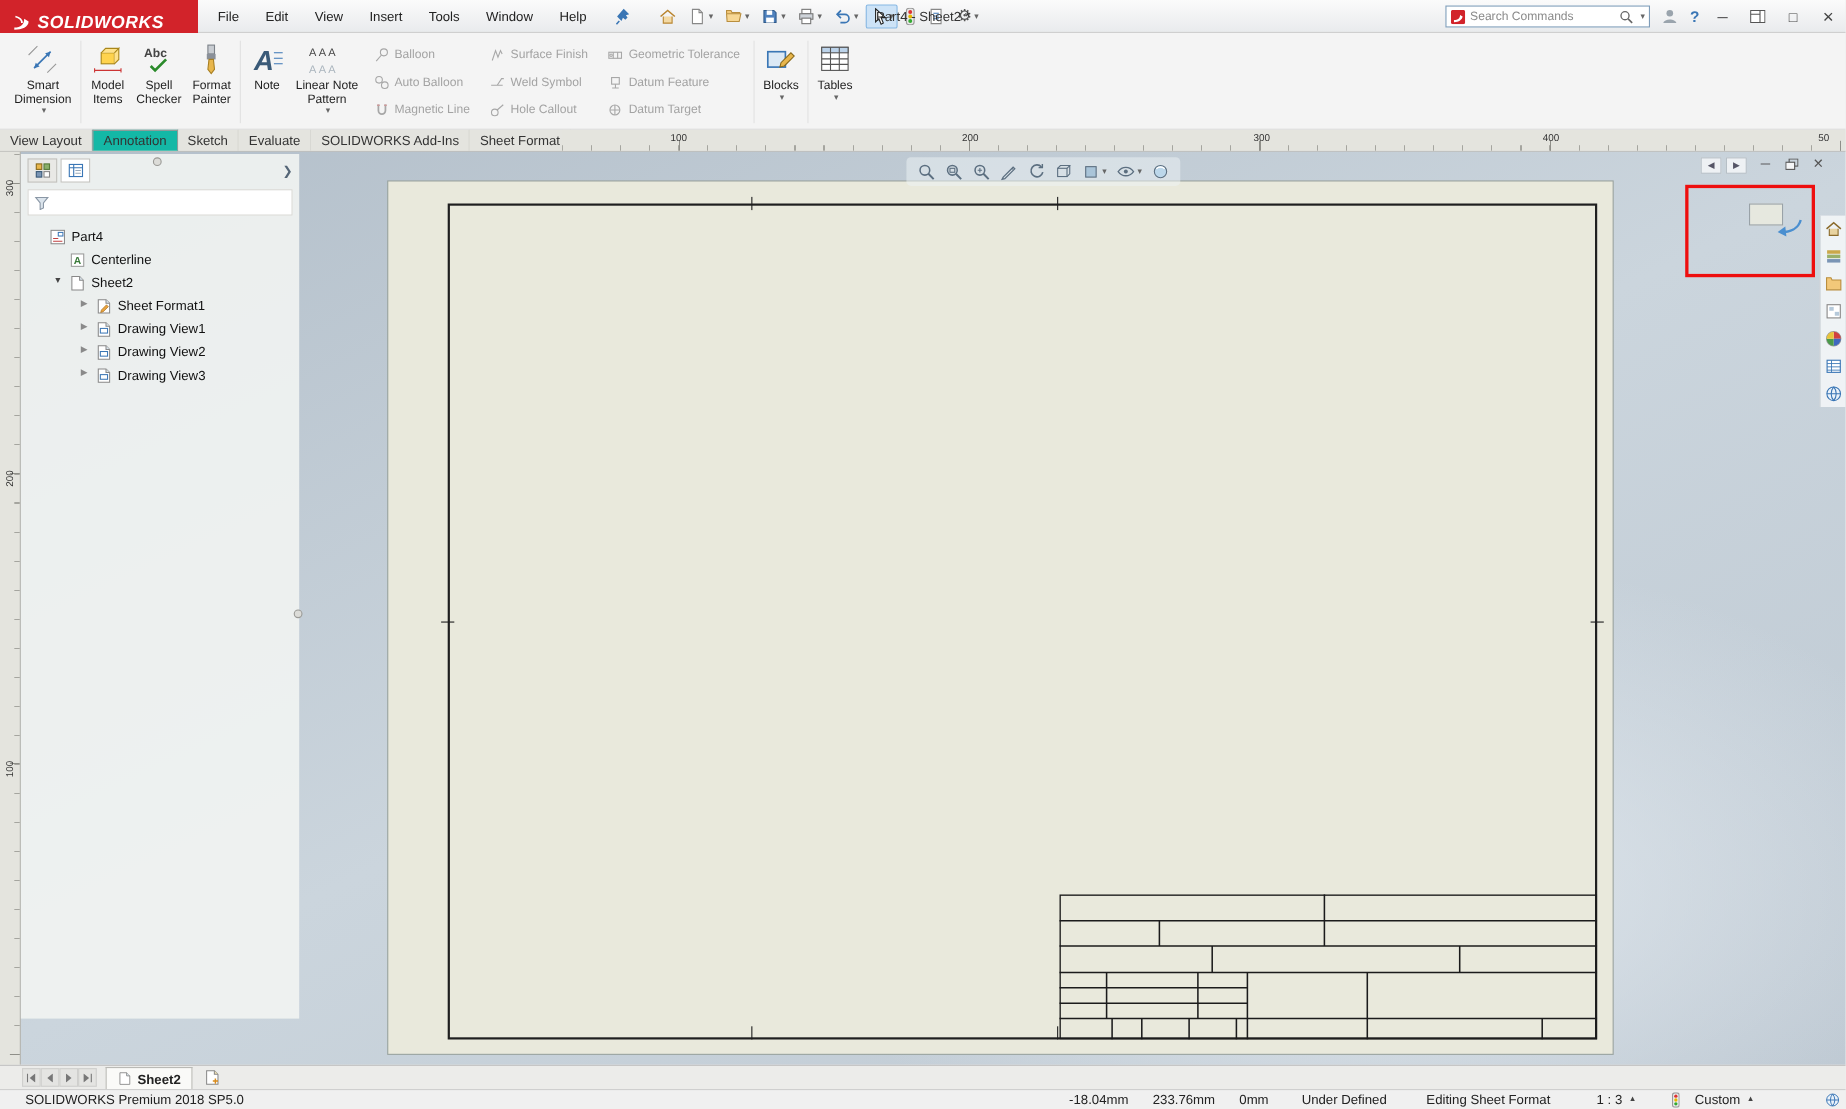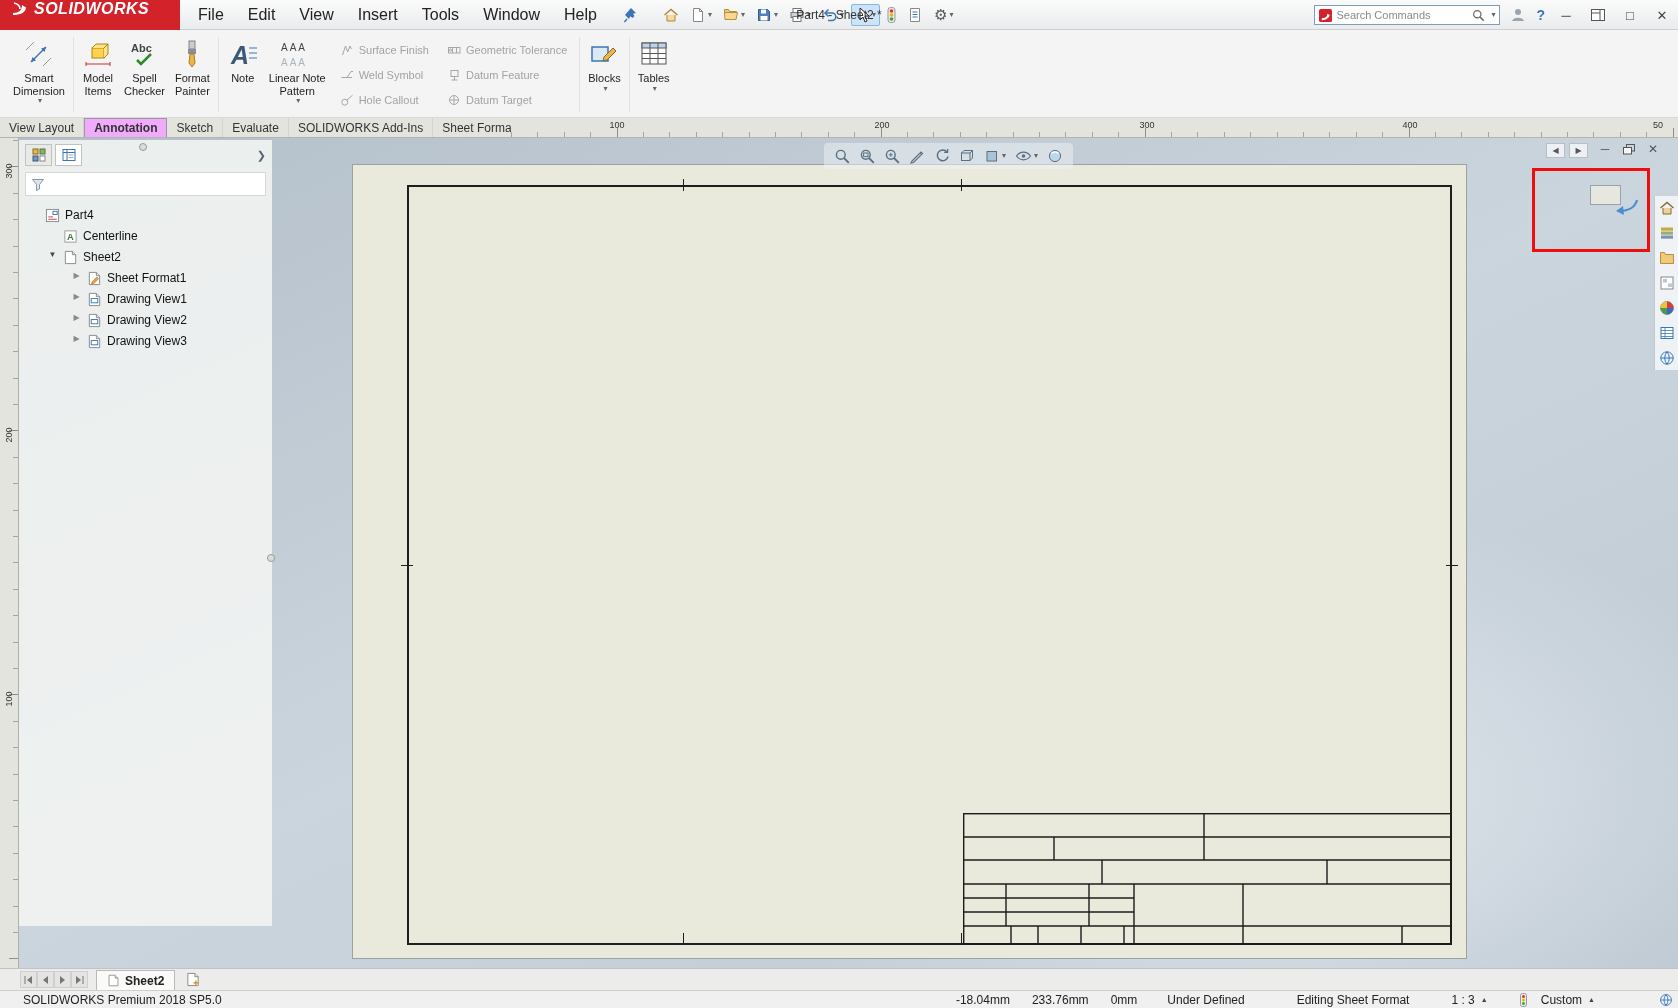--- a/index.html
+++ b/index.html
@@ -1,24 +1,24 @@
 <!DOCTYPE html>
 <html><head>
 <meta charset="utf-8">
 <style>
 *{margin:0;padding:0;box-sizing:border-box}
 body{width:1678px;height:1008px;font-family:"Liberation Sans",sans-serif;font-size:12px;color:#333;background:#fff;overflow:hidden}
 #root{position:relative;width:1678px;height:1008px;overflow:hidden;background:#e8e8e8}
 svg{display:block}
 
 .titlebar{position:absolute;left:0;top:0;width:100%;height:30px;background:linear-gradient(#fbfbfb,#e9ebed);border-bottom:1px solid #cfcfcf;display:flex;align-items:center}
-.logo{width:180px;height:30px;background:#d2232a;color:#fff;display:flex;align-items:flex-start;padding-left:10px;gap:6px;flex:0 0 auto}
+.logo{width:180px;height:30px;background:#d2232a;color:#fff;display:flex;align-items:flex-end;padding-left:10px;gap:6px;flex:0 0 auto}
 .logo .brand{font-size:16px;font-weight:bold;font-style:italic;letter-spacing:.5px}
 .menus{display:flex;margin-left:6px}
-.menus span{padding:0 12px;font-size:16px;color:#222;line-height:30px}
+.menus span{padding:0 12px;font-size:12px;color:#222;line-height:30px}
 .pin{margin-left:14px}
 .qat{display:flex;align-items:center;margin-left:22px;gap:3px}
 .qbtn{display:flex;align-items:center;padding:2px 3px;border:1px solid transparent;border-radius:2px}
 .qbtn.pressed{background:#cde3f7;border:1px solid #86b7e3}
 .dd{font-size:8px;color:#666;margin-left:2px;line-height:1}
 .gear{font-size:15px;color:#555;line-height:1}
 .tb-title{position:absolute;left:50%;top:0;transform:translateX(-50%);line-height:30px;color:#333;font-size:12px;white-space:nowrap}
 .tb-right{position:absolute;right:5px;top:0;height:30px;display:flex;align-items:center;gap:10px}
 .searchbox{width:186px;height:20px;background:#fff;border:1px solid #7f9db9;display:flex;align-items:center;padding:0 4px;gap:4px}
 .searchbox input{flex:1;min-width:0;border:none;outline:none;font-size:11px;color:#777;font-family:inherit;background:transparent}
@@ -29,21 +29,21 @@
 .ribbon{position:absolute;left:0;top:30px;width:100%;height:88px;background:#f4f4f4;border-bottom:1px solid #d9d9d9;display:flex;align-items:stretch;padding:3px 2px 1px 8px}
 .rlarge{display:flex;flex-direction:column;align-items:center;padding:3px 5px 0;text-align:center;font-size:11px;line-height:1.15;color:#1e1e1e}
 .ric{height:36px;display:flex;align-items:center}
 .rcol{display:flex;flex-direction:column;justify-content:space-between;padding:8px 9px}
 .rsmall{display:flex;align-items:center;gap:5px;font-size:11px;color:#1e1e1e;height:17px;white-space:nowrap}
 .rsmall.dis{color:#a3a3a3}
 .rsep{width:1px;background:#e1e1e1;margin:4px 3px}
 
 .tabrow{position:relative;position:absolute;left:0;top:118px;width:100%;height:20px;background:#ecece8;border-bottom:1px solid #b4b4b0;display:flex}
 .tab{padding:0 9px;display:flex;align-items:center;font-size:12px;color:#333;border-right:1px solid #d5d5d0;background:#e4e4df;white-space:nowrap}
-.tab.active{background:#f0abfc;font-weight:bold;border:1px solid #9a9a9a;border-bottom:none}
+.tab.active{background:#14b8a6;font-weight:normal;border:1px solid #9a9a9a;border-bottom:none}
 .hruler{position:absolute;left:511px;right:0;top:0;bottom:0;background-color:#e4e4de;
  background-image:repeating-linear-gradient(90deg,#8f8f89 0 1px,transparent 1px 264px),repeating-linear-gradient(90deg,#a5a59f 0 1px,transparent 1px 26.4px);
  background-size:100% 9px,100% 5px;background-position:106px bottom,0.4px bottom;background-repeat:no-repeat,no-repeat}
 .hruler span{position:absolute;top:2px;font-size:9px;color:#333;transform:translateX(-50%)}
 .vruler{position:absolute;left:0;top:138px;width:19px;height:830px;background-color:#e4e4de;border-right:1px solid #b0b0aa;
  background-image:repeating-linear-gradient(180deg,#8f8f89 0 1px,transparent 1px 264px),repeating-linear-gradient(180deg,#a5a59f 0 1px,transparent 1px 26.4px);
  background-size:9px 100%,5px 100%;background-position:right 28px,right 1.6px;background-repeat:no-repeat,no-repeat}
 .vruler span{position:absolute;left:1px;font-size:9px;color:#333;transform:rotate(-90deg)}
 
 .canvas{position:absolute;left:19px;top:138px;width:1659px;height:830px;overflow:hidden;
@@ -270,20 +270,43 @@
     <div class="rlarge">
       <span class="ric">
           <svg width="36" height="30" viewBox="0 0 36 30">
             <text x="2" y="12" font-size="10" fill="#444" letter-spacing="2">AAA</text>
             <text x="2" y="27" font-size="10" fill="#a9b4bd" letter-spacing="2">AAA</text>
           </svg>
         </span>
       <span>Linear Note</span>
       <span>Pattern</span>
       <span class="dd">▾</span>
+    </div>
+    <div class="rcol">
+      <div class="rsmall dis">
+          <svg width="14" height="14" viewBox="0 0 14 14">
+            <circle cx="9" cy="4.6" r="3.2" fill="none" stroke="#a7a7a7"></circle>
+            <path d="M6.8 7L2 12.5" stroke="#a7a7a7"></path>
+          </svg>
+          <span>Balloon</span>
+        </div>
+      <div class="rsmall dis">
+          <svg width="14" height="14" viewBox="0 0 14 14">
+            <circle cx="4.6" cy="4.6" r="3" fill="none" stroke="#a7a7a7"></circle>
+            <circle cx="9.8" cy="9.4" r="3" fill="none" stroke="#a7a7a7"></circle>
+          </svg>
+          <span>Auto Balloon</span>
+        </div>
+      <div class="rsmall dis">
+          <svg width="14" height="14" viewBox="0 0 14 14">
+            <path d="M4 2v5.5a3.2 3.2 0 0 0 6.4 0V2" fill="none" stroke="#a7a7a7" stroke-width="1.6"></path>
+            <path d="M2.8 2.6h2.4M9.2 2.6h2.4" stroke="#c99" stroke-width="1.4"></path>
+          </svg>
+          <span>Magnetic Line</span>
+        </div>
     </div>
     <div class="rcol">
       <div class="rsmall dis">
           <svg width="14" height="14" viewBox="0 0 14 14">
             <path d="M2.5 12l3-9 2.2 6 2.3-6 1.5 3" fill="none" stroke="#a7a7a7"></path>
           </svg>
           <span>Surface Finish</span>
         </div>
       <div class="rsmall dis">
           <svg width="14" height="14" viewBox="0 0 14 14">
@@ -681,21 +704,21 @@
       </span>
   </div>
 
   <div class="statusbar">
     <span class="sleft">SOLIDWORKS Premium 2018 SP5.0</span>
     <div class="sright">
       <span class="sitem">-18.04mm</span>
       <span class="sitem">233.76mm</span>
       <span class="sitem">0mm</span>
       <span class="sitem" style="margin-left:30px">Under Defined</span>
-      <span class="sitem" style="margin-left:52px">Editing Sheet Format</span>
+      <span class="sitem" style="margin-left:36px">Editing Sheet Format</span>
       <span class="sitem" style="margin-left:42px">1 : 3</span>
       <span class="tri">▲</span>
       <span class="sitem" style="margin-left:32px">
           <svg width="7" height="14" viewBox="0 0 7 14">
             <rect x="0.5" y="0.5" width="6" height="13" rx="2" fill="#ececec" stroke="#999"></rect>
             <circle cx="3.5" cy="3.5" r="1.5" fill="#d33"></circle>
             <circle cx="3.5" cy="7" r="1.5" fill="#e6b800"></circle>
             <circle cx="3.5" cy="10.5" r="1.5" fill="#3a3"></circle>
           </svg>
         </span>

